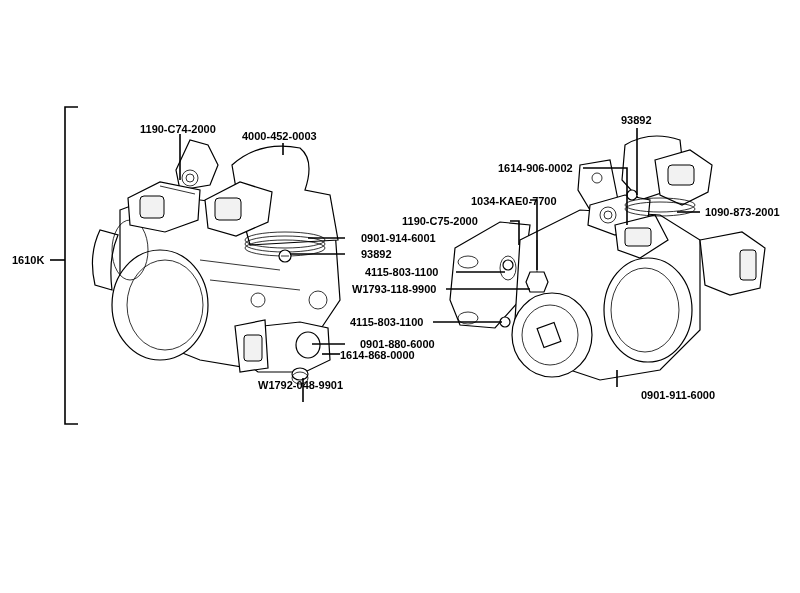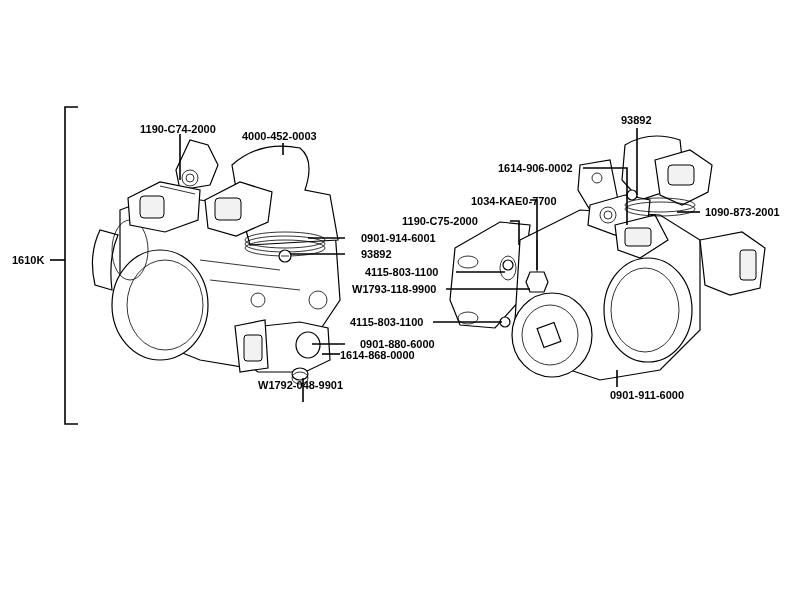--- a/index.html
+++ b/index.html
@@ -145,13 +145,13 @@
 <div class="lbl" style="left:258px; top:379px;">W1792-048-9901</div>
 
 <div class="lbl" style="left:621px; top:114px;">93892</div>
 <div class="lbl" style="left:498px; top:162px;">1614-906-0002</div>
 <div class="lbl" style="left:435px; top:195px;margin-left:36px;">1034-KAE0-7700</div>
 <div class="lbl" style="left:402px; top:215px;">1190-C75-2000</div>
 <div class="lbl" style="left:705px; top:206px;">1090-873-2001</div>
 <div class="lbl" style="left:365px; top:266px;">4115-803-1100</div>
 <div class="lbl" style="left:352px; top:283px;">W1793-118-9900</div>
 <div class="lbl" style="left:350px; top:316px;">4115-803-1100</div>
-<div class="lbl" style="left:585px; top:389px;padding-left:25px;">0901-911-6000</div>
+<div class="lbl" style="left:616px; top:389px;padding-left:25px;">0901-911-6000</div>
 
 </body></html>

